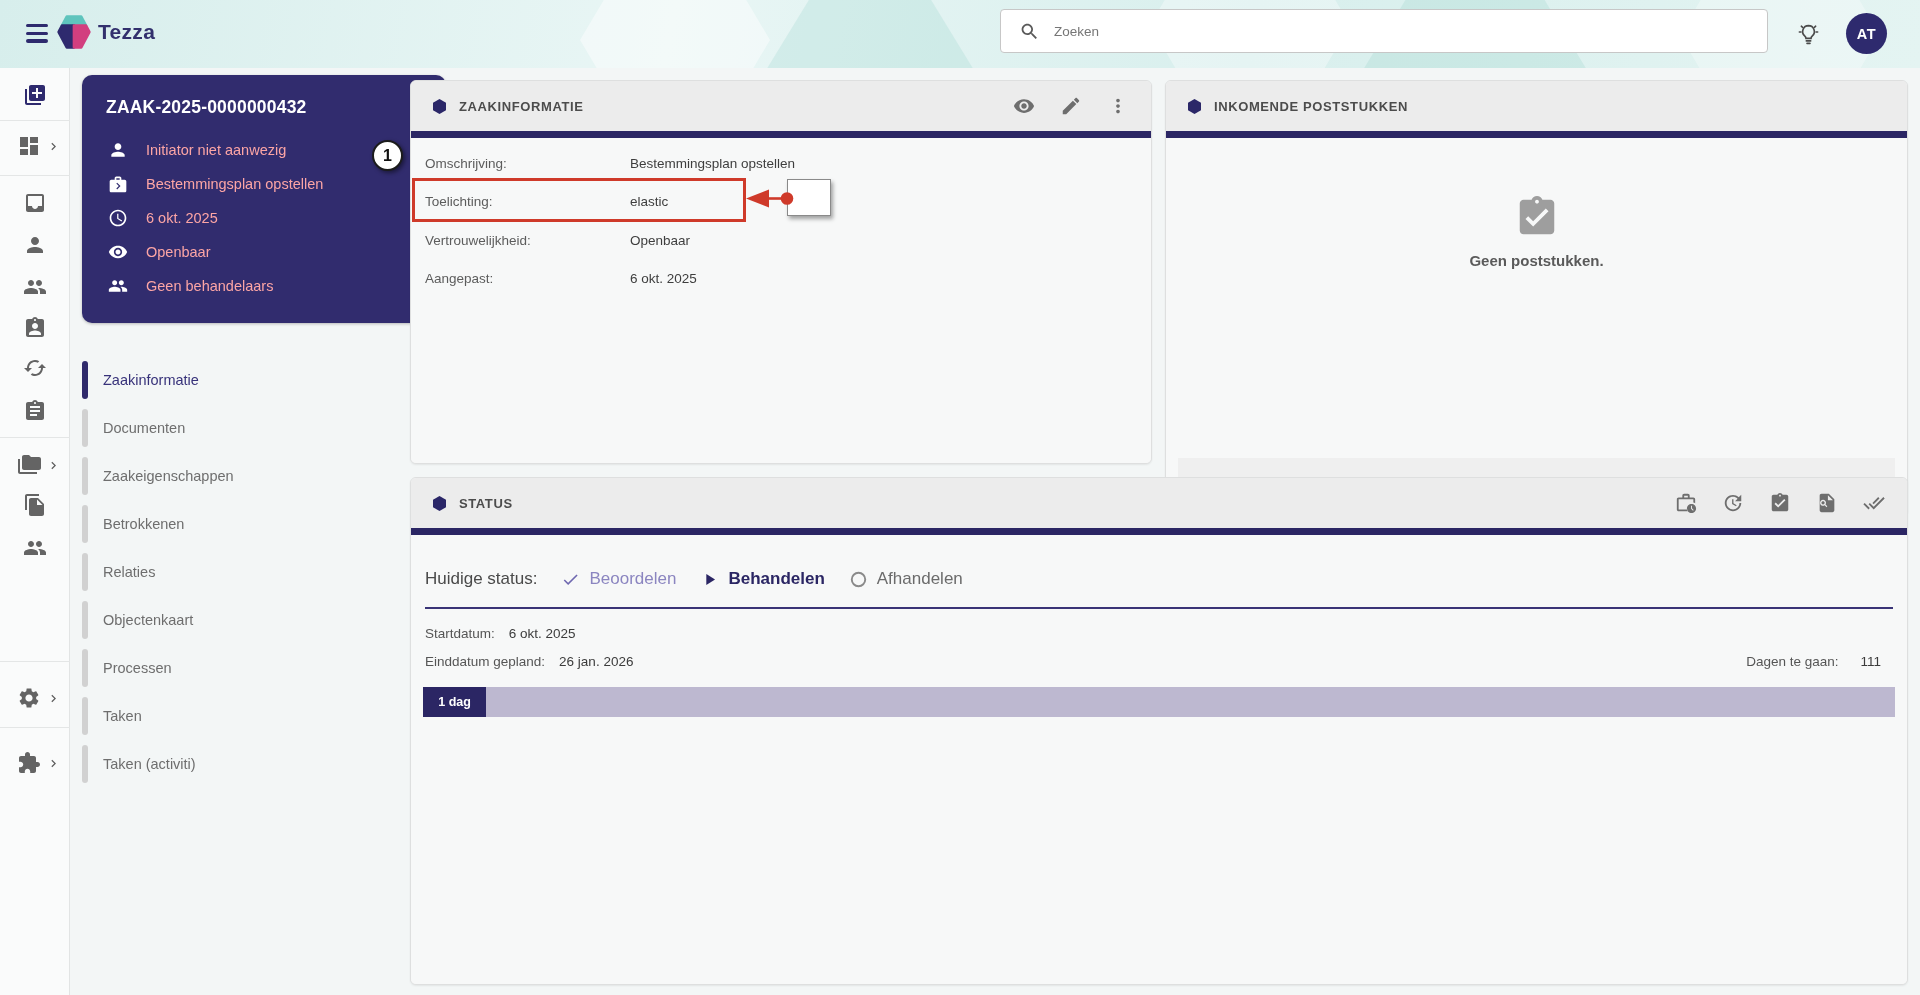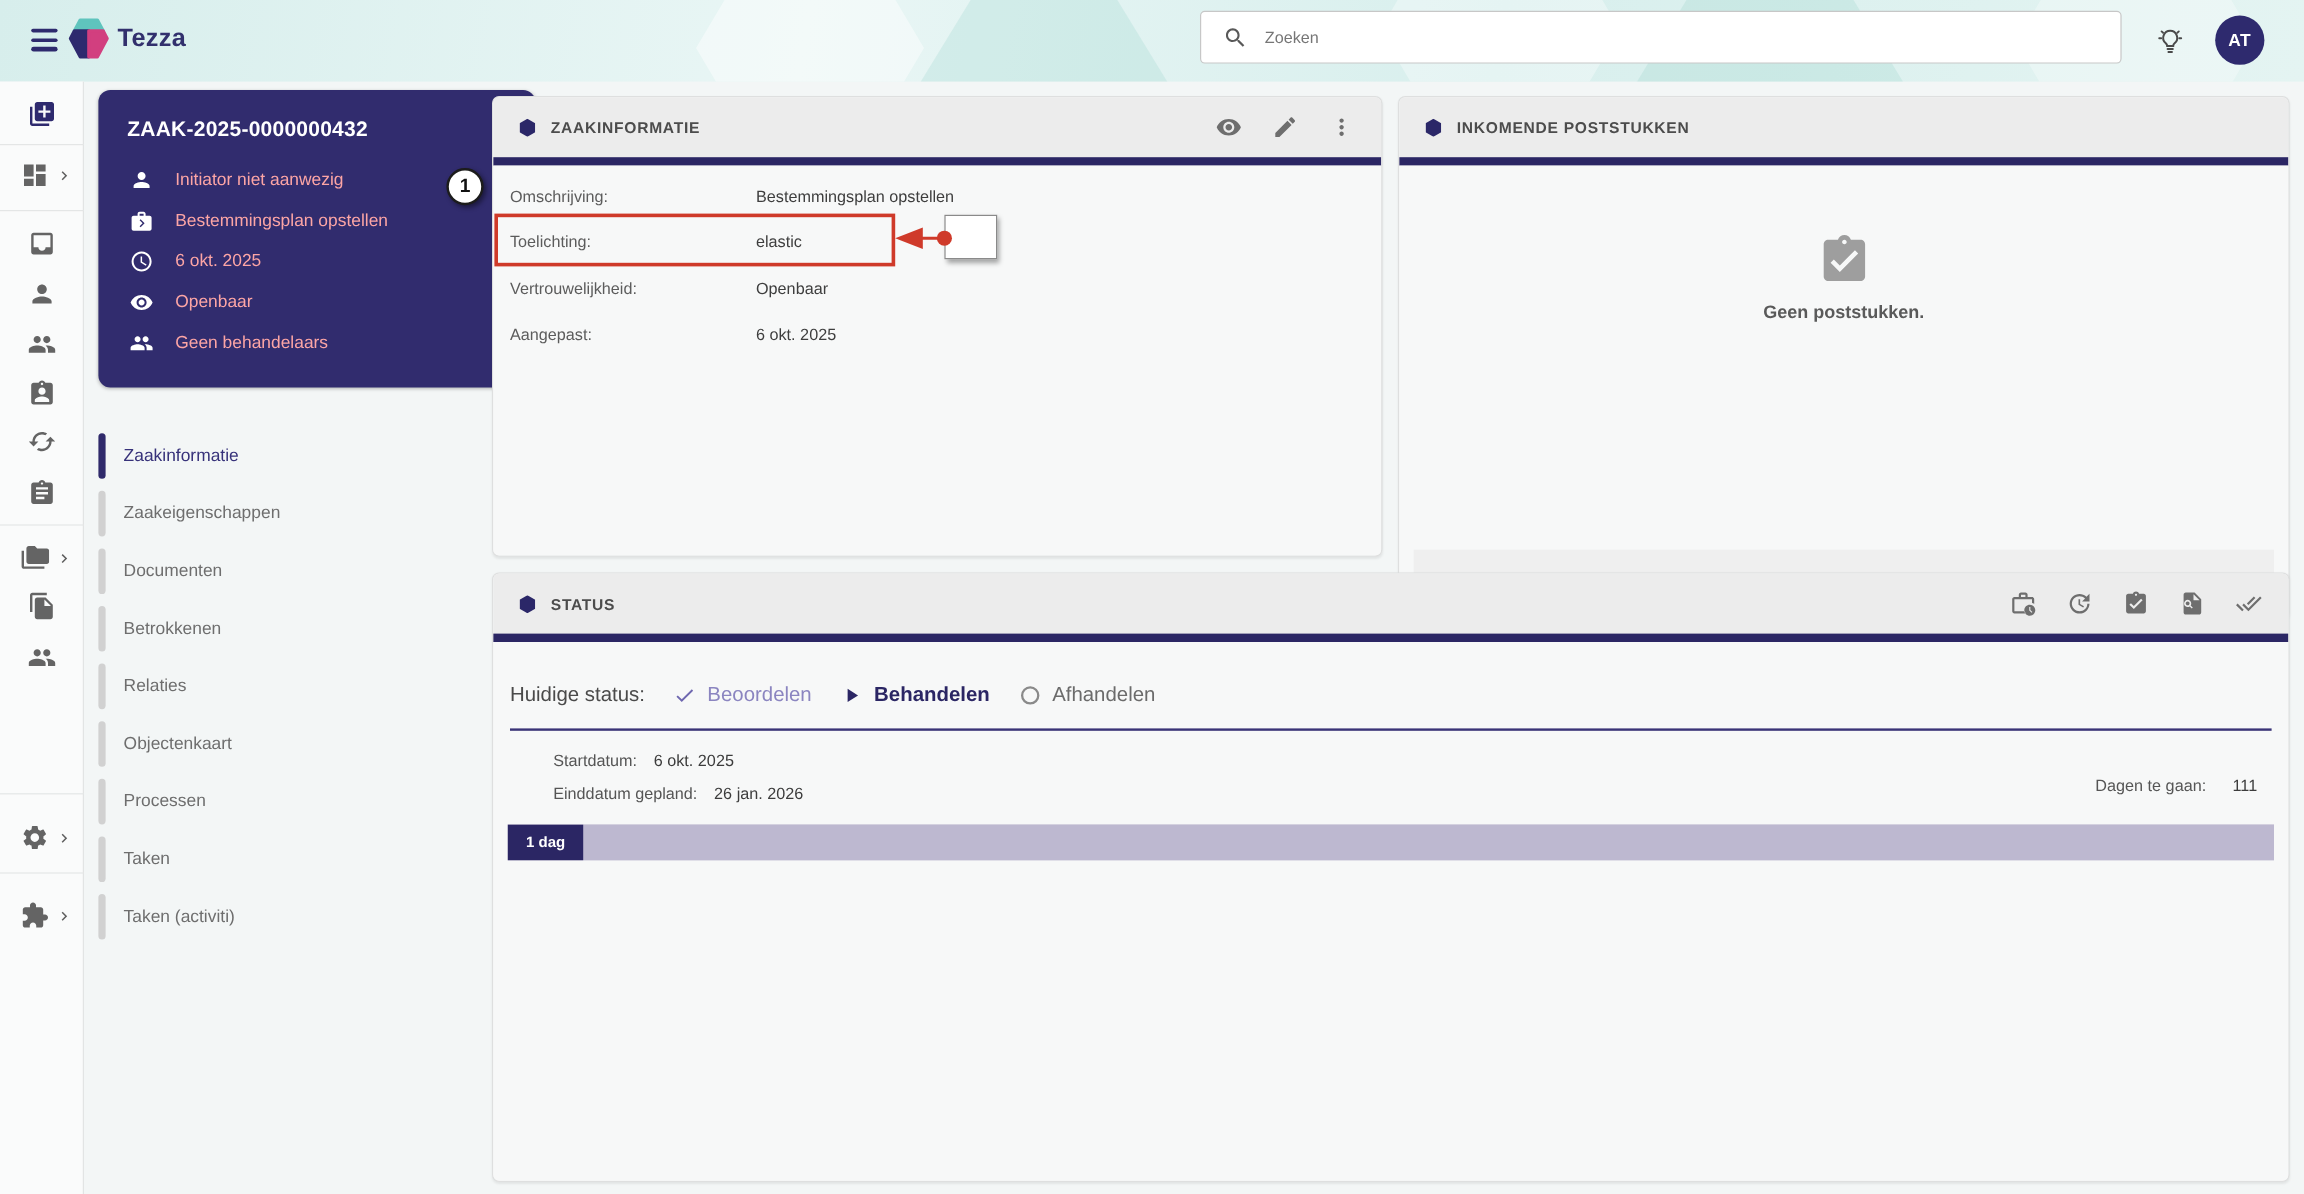--- a/index.html
+++ b/index.html
@@ -91,23 +91,23 @@
   .status-row { padding:34px 14px 0; display:flex; align-items:center; font-size:17px; color:#4a4a4a; }
   .step { display:flex; align-items:center; margin-left:24px; cursor:pointer; }
   .step svg { width:19px; height:19px; }
   .step .slbl { margin-left:9px; }
   .step.done .slbl { color:#8b85c0; }
   .step.current .slbl { color:#2b2664; font-weight:700; }
   .step.todo .slbl { color:#6b6b6b; }
   .status-divider { margin:18px 14px 0; border-top:2px solid #3a3477; }
   .dates { position:relative; padding:10px 14px 0; font-size:13.5px; }
   .drow { height:28px; display:flex; align-items:center; }
-  .dlabel { color:#555;margin-left:36px; }
+  .dlabel { color:#555; }
   .dvalue { color:#3c3c3c; margin-left:14px; }
-  .dagen { position:absolute; right:26px; top:38px; height:28px; display:flex; align-items:flex-start; }
+  .dagen { position:absolute; right:26px; top:38px; height:28px; display:flex; align-items:center; }
   .dagen .dvalue { margin-left:22px; }
   .progress { margin:12px 12px 0; height:30px; background:#bdb8d0; position:relative; overflow:hidden; }
   .progress-fill { height:100%; background:#2b2664; display:flex; align-items:center; justify-content:center; }
   .progress-fill .plbl { color:#fff; font-size:12.5px; font-weight:700; white-space:nowrap; padding:0 8px; }
 </style>
 </head>
 <body>
 
 <div id="app">
 
@@ -279,25 +279,25 @@
   </section>
   <div class="badge1">1</div>
 
   <nav class="sidenav">
     <div class="navitem active">
         <span class="bar"></span>
         <span class="lbl">Zaakinformatie</span>
       </div>
     <div class="navitem">
         <span class="bar"></span>
+        <span class="lbl">Documenten</span>
+      </div>
+    <div class="navitem">
+        <span class="bar"></span>
         <span class="lbl">Zaakeigenschappen</span>
-      </div>
-    <div class="navitem">
-        <span class="bar"></span>
-        <span class="lbl">Documenten</span>
       </div>
     <div class="navitem">
         <span class="bar"></span>
         <span class="lbl">Betrokkenen</span>
       </div>
     <div class="navitem">
         <span class="bar"></span>
         <span class="lbl">Relaties</span>
       </div>
     <div class="navitem">

